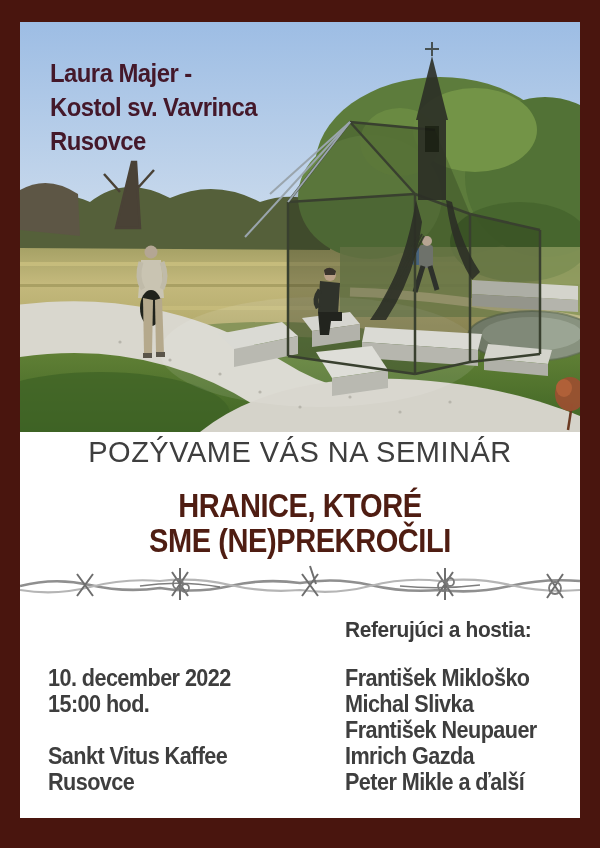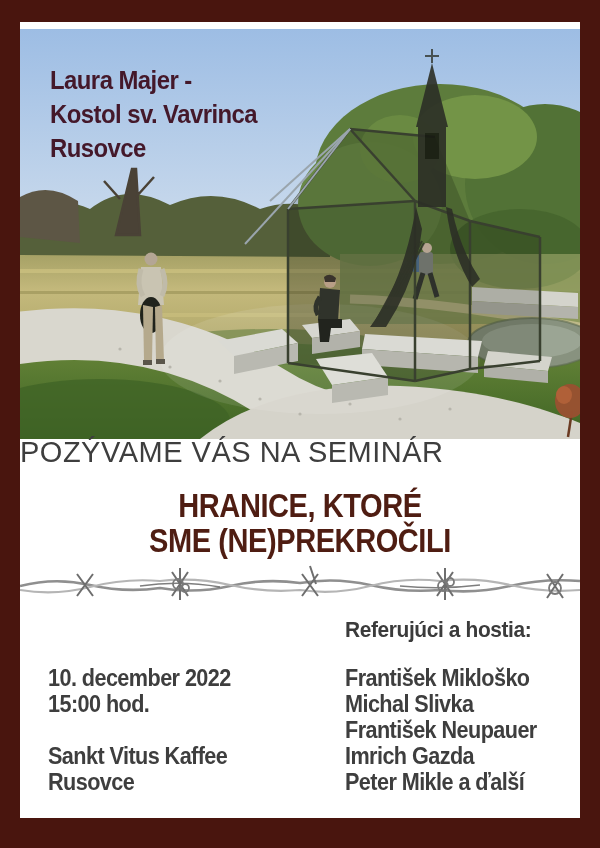--- a/index.html
+++ b/index.html
@@ -11,35 +11,35 @@
     overflow:hidden;
   }
   .poster-content{
     position:absolute;left:20px;top:22px;
     width:560px;height:796px;
     background:#ffffff;
   }
   
   .photo{
     position:absolute;left:0;top:0;width:560px;height:410px;
-    overflow:hidden;background:#a9c4e6;margin-top:7px;
+    overflow:hidden;background:#a9c4e6;
   }
   .photo svg{position:absolute;left:0;top:0;}
   .photo-title{
     position:absolute;left:30px;top:34px;z-index:2;
     color:#44182a;
     font-weight:bold;font-size:26px;line-height:34px;
     letter-spacing:-0.6px;
     transform:scaleX(0.92);transform-origin:left top;
     white-space:nowrap;
   }
   
   .invite{
     position:absolute;left:0;top:414px;width:560px;
-    text-align:left;color:#3e3e3e;
+    text-align:center;color:#3e3e3e;
     font-size:29px;font-weight:400;letter-spacing:0.5px;
     white-space:nowrap;
   }
   .headline{
     position:absolute;left:0;top:466px;width:560px;
     text-align:center;color:#4f1d12;
     font-size:33px;line-height:35px;font-weight:bold;
     letter-spacing:-0.5px;
     transform:scaleX(0.88);transform-origin:50% 0;
     white-space:nowrap;

